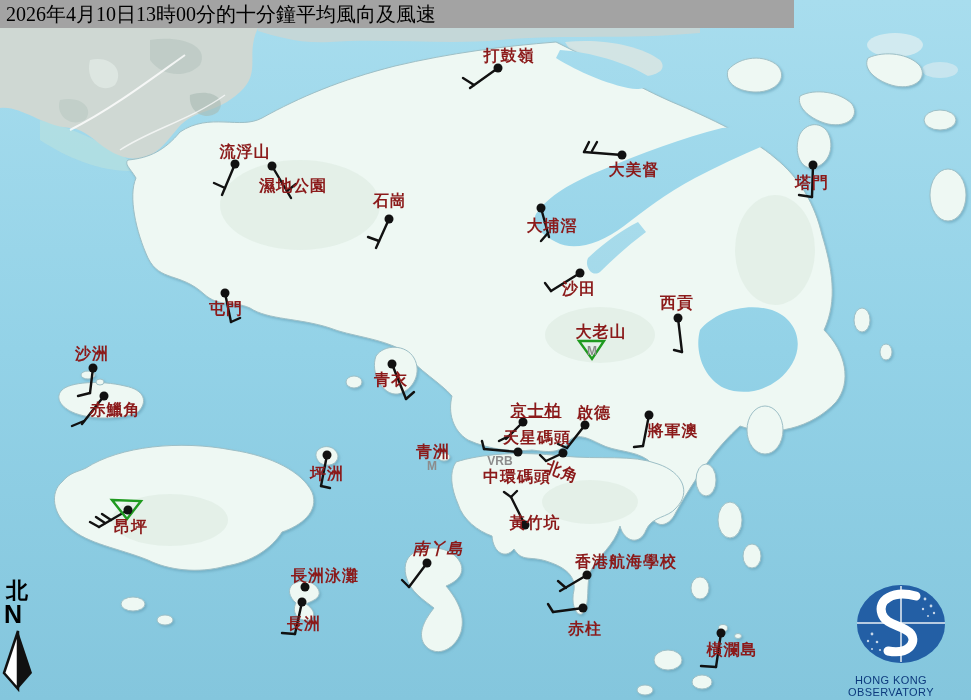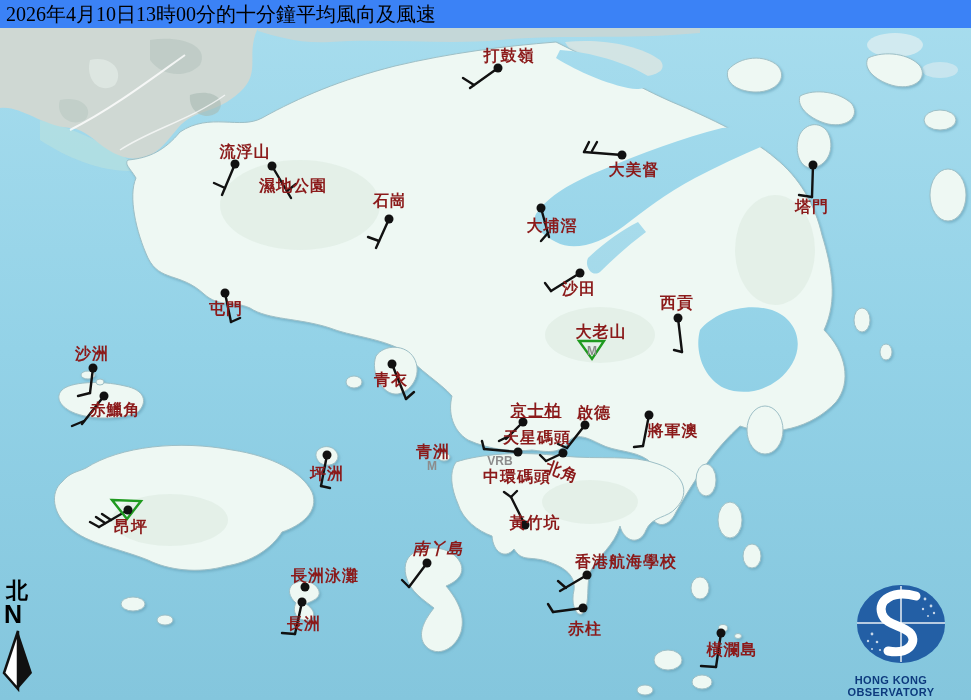--- a/index.html
+++ b/index.html
@@ -3,22 +3,22 @@
 <meta charset="utf-8">
 <style>
   html,body{margin:0;padding:0;background:#666;}
   .stage{
     position:relative;width:971px;height:700px;overflow:hidden;
     font-family:"Liberation Serif","DejaVu Serif",serif;
     background:#93d2e7;
   }
   #map-svg{position:absolute;left:0;top:0;}
   .title-bar{
-    position:absolute;left:0;top:0;width:971px;height:28px;
-    background:#3b82f6;z-index:30;
+    position:absolute;left:0;top:0;width:794px;height:28px;
+    background:#a3a3a3;z-index:30;
     font-size:20px;line-height:28px;color:#000;
     padding-left:6px;box-sizing:border-box;white-space:nowrap;
     font-family:"Liberation Serif","DejaVu Serif",serif;
   }
   #labels-layer{position:absolute;left:0;top:0;width:769px;height:700px;z-index:20;pointer-events:none;}
   .st-label{
     position:absolute;transform:translate(-50%,-50%);
     color:#8b1a1a;font-size:16px;font-weight:bold;letter-spacing:1px;
     white-space:nowrap;line-height:1;
   }
@@ -28,21 +28,21 @@
     font-family:"Liberation Sans","DejaVu Sans",sans-serif;letter-spacing:0;
   }
   .compass{position:absolute;left:2px;top:580px;z-index:25;color:#000;}
   .compass .cn{font-size:22px;font-weight:bold;margin-left:4px;line-height:1;}
   .compass .n{font-size:25px;font-weight:bold;margin-left:2px;line-height:1;
     font-family:"Liberation Sans","DejaVu Sans",sans-serif;}
   .hko-logo{position:absolute;right:0;bottom:0;width:160px;height:120px;z-index:25;text-align:center;}
   .hko-logo .cjk{position:absolute;left:0;right:8px;bottom:18px;
     color:#1565ae;font-size:17px;font-weight:bold;letter-spacing:4px;}
   .hko-logo .eng{position:absolute;left:0;right:0;bottom:2px;
-    color:#0d3a7d;font-size:11px;font-weight:bold;letter-spacing:0.4px;
+    color:#0d3a7d;font-size:11px;font-weight:normal;letter-spacing:0.4px;
     font-family:"Liberation Sans","DejaVu Sans",sans-serif;}
 </style>
 </head>
 <body>
 
 <div class="stage">
 
   <svg id="map-svg" width="971" height="700" viewBox="0 0 971 700">
     <defs>
       <linearGradient id="sea" gradientUnits="userSpaceOnUse" x1="0" y1="0" x2="0" y2="700">
@@ -307,21 +307,21 @@
   <div class="title-bar">
     <span>2026年4月10日13時00分的十分鐘平均風向及風速</span>
   </div>
 
   <div id="labels-layer">
       <div class="st-label" style="left: 509px; top: 56px;">打鼓嶺</div>
       <div class="st-label" style="left: 245px; top: 152px;">流浮山</div>
       <div class="st-label" style="left: 293px; top: 186px; text-align: right;">濕地公園</div>
       <div class="st-label" style="left: 390px; top: 201px;">石崗</div>
       <div class="st-label" style="left: 634px; top: 170px;">大美督</div>
-      <div class="st-label" style="left: 812px; top: 183px; margin-top: 24px;">塔門</div>
+      <div class="st-label" style="left: 812px; top: 183px;">塔門</div>
       <div class="st-label" style="left: 552px; top: 226px;">大埔滘</div>
       <div class="st-label" style="left: 579px; top: 289px;">沙田</div>
       <div class="st-label" style="left: 226px; top: 309px;">屯門</div>
       <div class="st-label" style="left: 677px; top: 303px;">西貢</div>
       <div class="st-label" style="left: 601px; top: 332px;">大老山</div>
       <div class="mk" style="left: 592px; top: 351px;">M</div>
       <div class="st-label" style="left: 92px; top: 354px;">沙洲</div>
       <div class="st-label" style="left: 115px; top: 410px;">赤鱲角</div>
       <div class="st-label" style="left: 391px; top: 380px;">青衣</div>
       <div class="st-label" style="left: 536px; top: 411px; text-decoration: underline;">京士柏</div>

